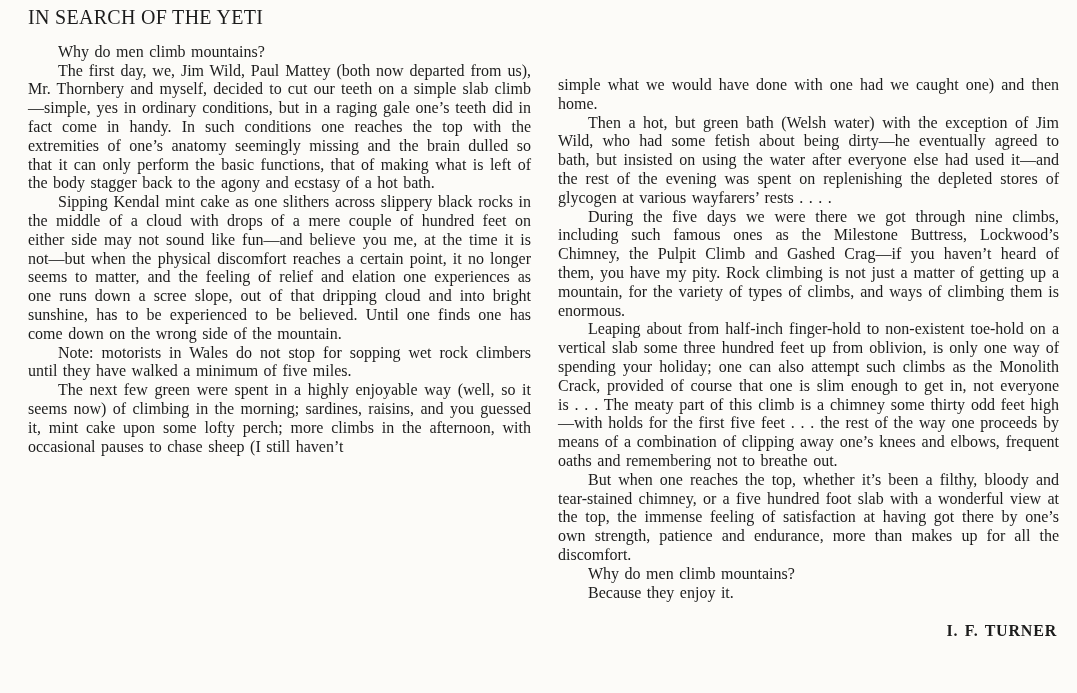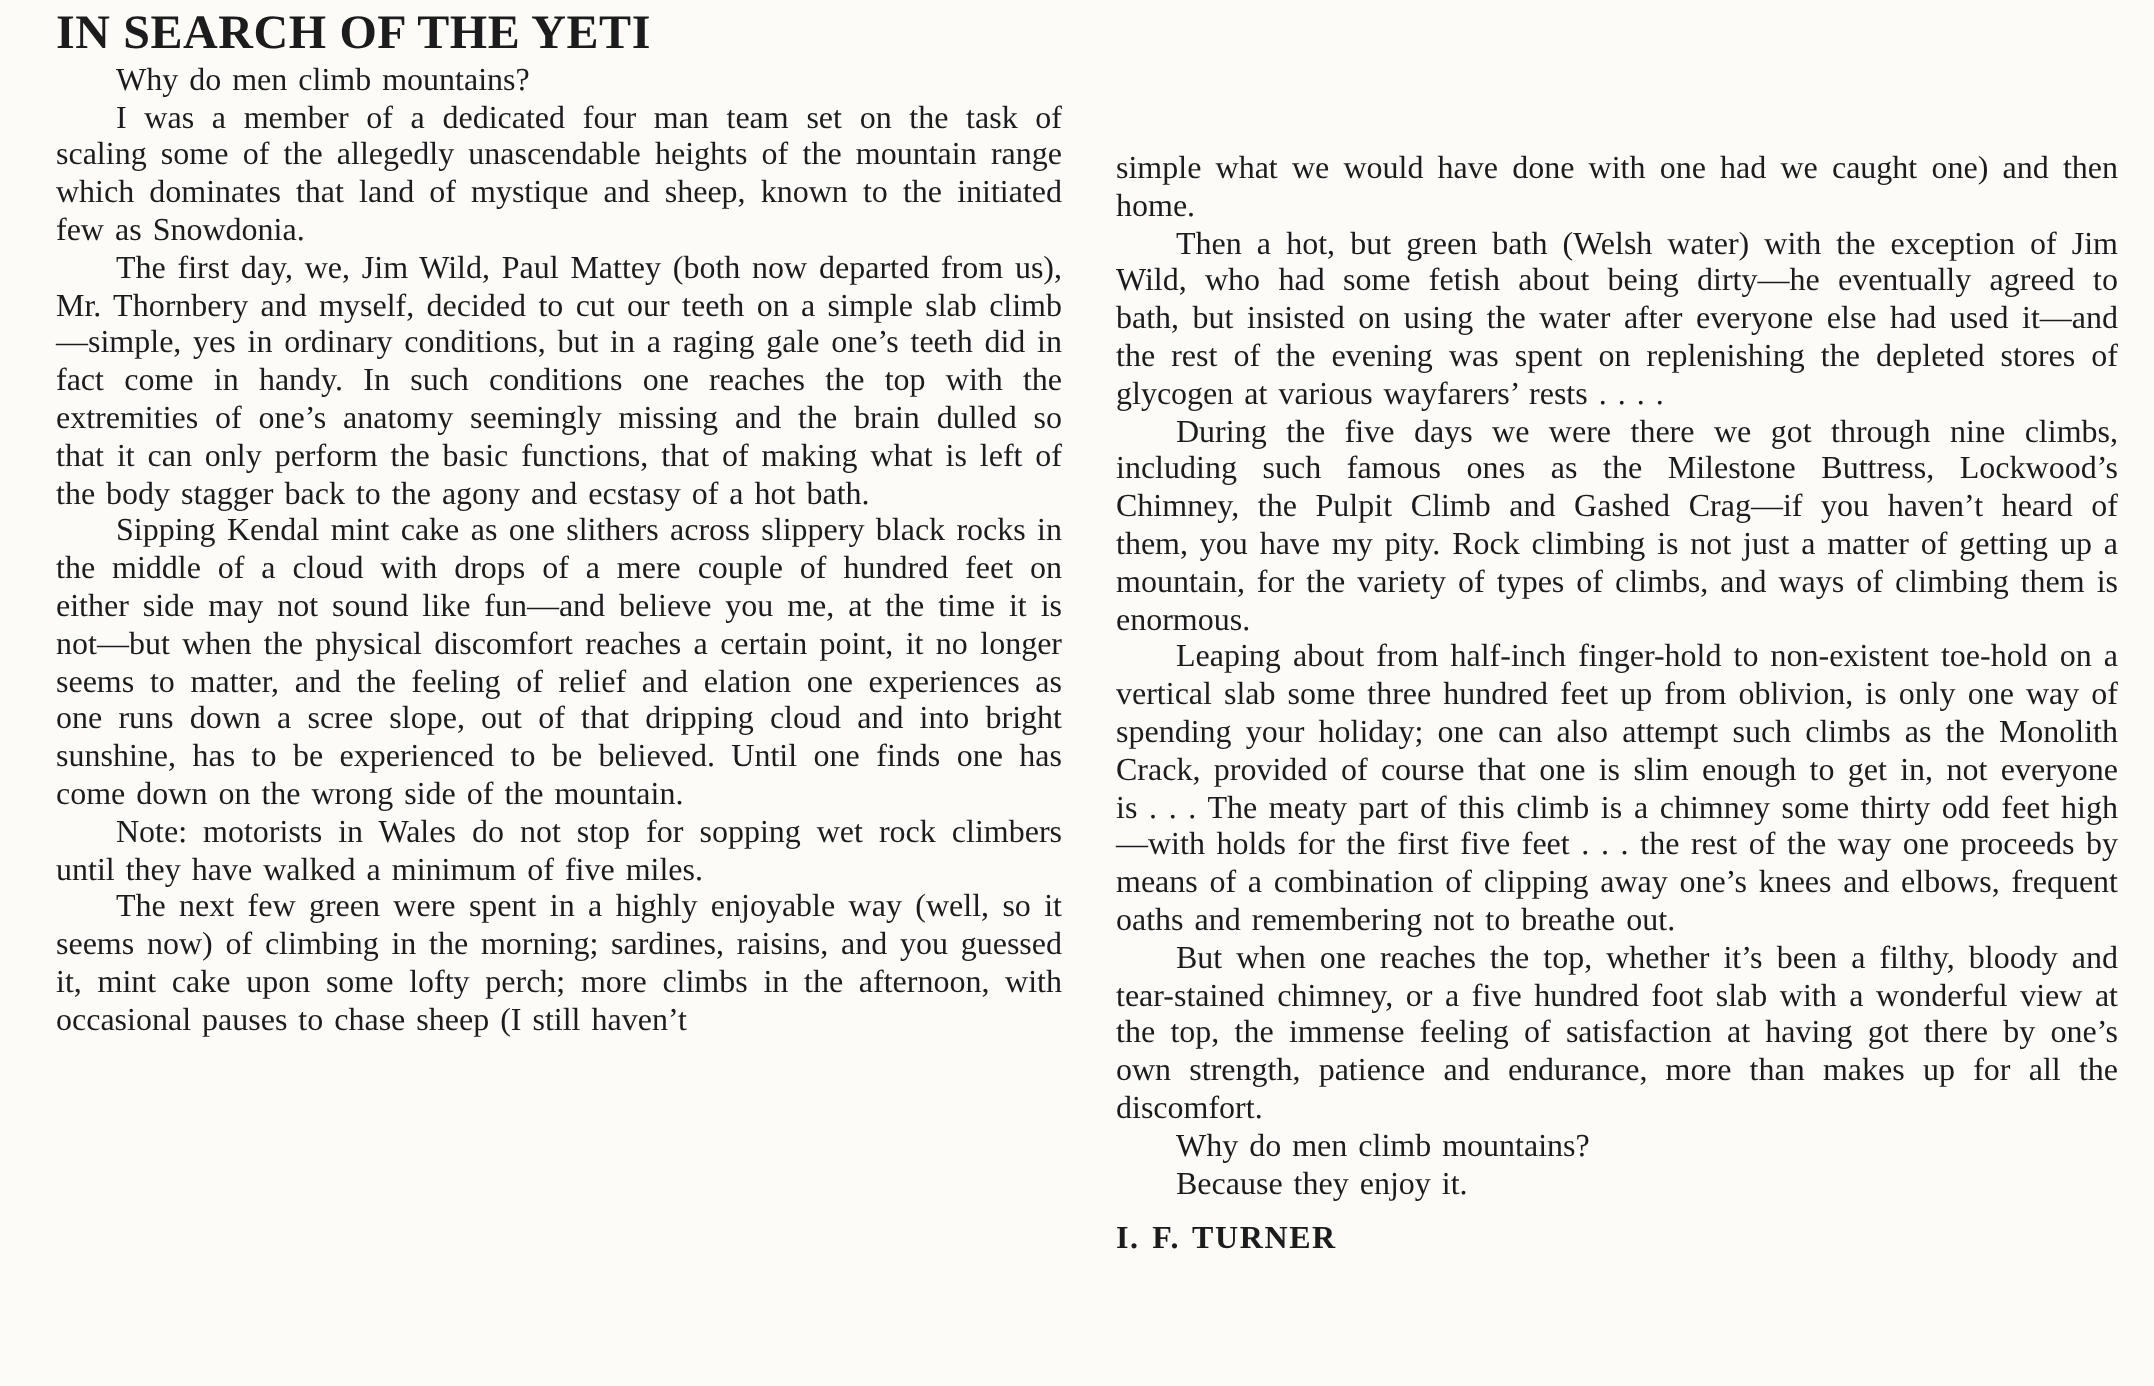--- a/index.html
+++ b/index.html
@@ -23,52 +23,51 @@
   }
   .col {
     font-size: 16px;
     line-height: 18.8px;
     text-align: justify;
     word-spacing: 1.5px;
   }
   .col-left  { width: 503px; }
   .col-right { width: 501px; padding-top: 68px; }
   .title {
-    font-size: 24px;
-    font-weight: bold;
+    font-size: 20px;
+    font-weight: normal;
     letter-spacing: 0.3px;
-    margin: 0 0 5px 0;
+    margin: 0 0 16px 0;
     text-align: left;
     word-spacing: normal;
   }
   p.para {
     margin: 0;
     text-indent: 30px;
   }
   p.para.noindent {
     text-indent: 0;
   }
   .signature {
-    text-align: left;
+    text-align: right;
     font-weight: bold;
     font-size: 16px;
     letter-spacing: 0.8px;
-    margin-top: 9px;
+    margin-top: 20px;
     padding-right: 2px;
   }
 </style>
 </head>
 <body>
 
 <div class="page">
   <div class="col col-left">
     <h1 class="title">IN SEARCH OF THE YETI</h1>
     <div>
         <p class="para">Why do men climb mountains?</p>
-        <p class="para">I was a member of a dedicated four man team set on the task of scaling some of the allegedly unascendable heights of the mountain range which dominates that land of mystique and sheep, known to the initiated few as Snowdonia.</p>
         <p class="para">The first day, we, Jim Wild, Paul Mattey (both now departed from us), Mr. Thornbery and myself, decided to cut our teeth on a simple slab climb—simple, yes in ordinary conditions, but in a raging gale one’s teeth did in fact come in handy. In such conditions one reaches the top with the extremities of one’s anatomy seemingly missing and the brain dulled so that it can only perform the basic functions, that of making what is left of the body stagger back to the agony and ecstasy of a hot bath.</p>
         <p class="para">Sipping Kendal mint cake as one slithers across slippery black rocks in the middle of a cloud with drops of a mere couple of hundred feet on either side may not sound like fun—and believe you me, at the time it is not—but when the physical discomfort reaches a certain point, it no longer seems to matter, and the feeling of relief and elation one experiences as one runs down a scree slope, out of that dripping cloud and into bright sunshine, has to be experienced to be believed. Until one finds one has come down on the wrong side of the mountain.</p>
         <p class="para">Note: motorists in Wales do not stop for sopping wet rock climbers until they have walked a minimum of five miles.</p>
         <p class="para">The next few green were spent in a highly enjoyable way (well, so it seems now) of climbing in the morning; sardines, raisins, and you guessed it, mint cake upon some lofty perch; more climbs in the afternoon, with occasional pauses to chase sheep (I still haven’t</p>
       </div>
   </div>
   <div class="col col-right">
     <div>
         <p class="para noindent">simple what we would have done with one had we caught one) and then home.</p>
         <p class="para">Then a hot, but green bath (Welsh water) with the exception of Jim Wild, who had some fetish about being dirty—he eventually agreed to bath, but insisted on using the water after everyone else had used it—and the rest of the evening was spent on replenishing the depleted stores of glycogen at various wayfarers’ rests . . . .</p>

